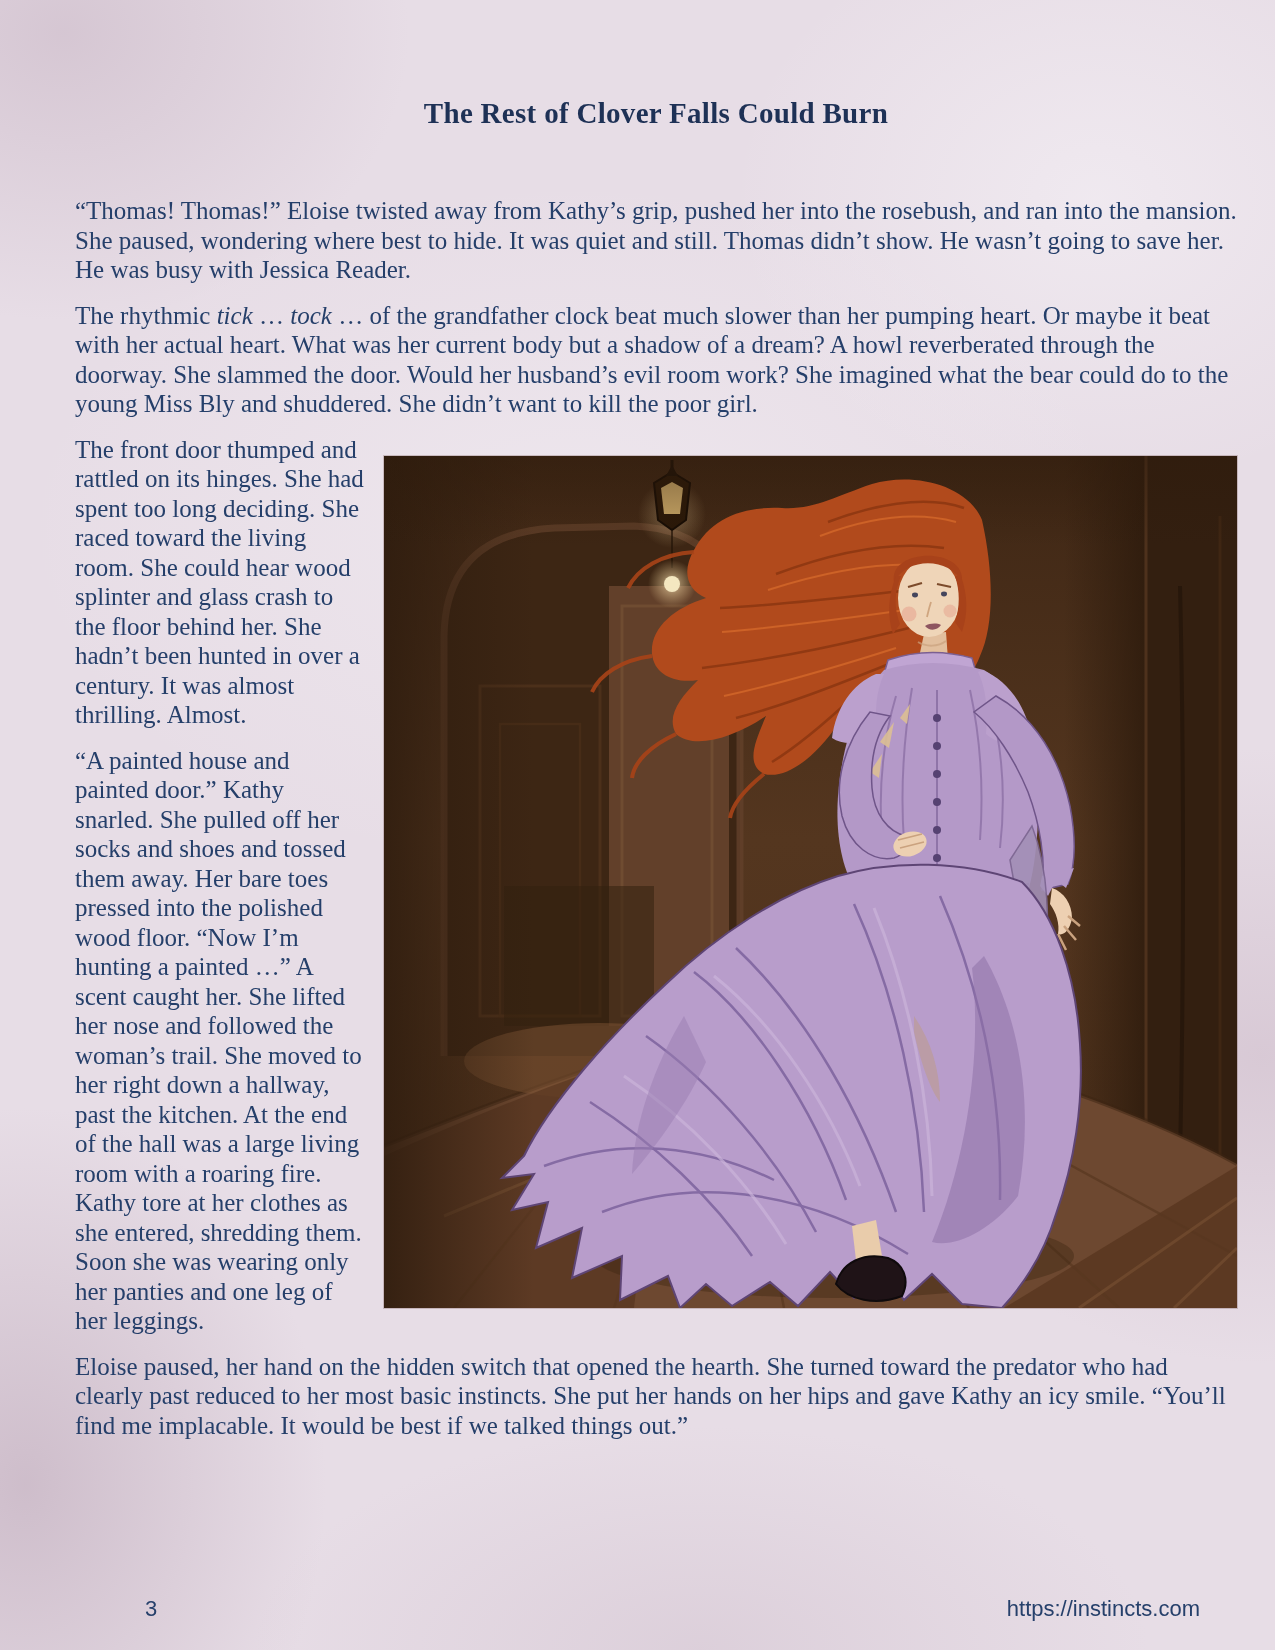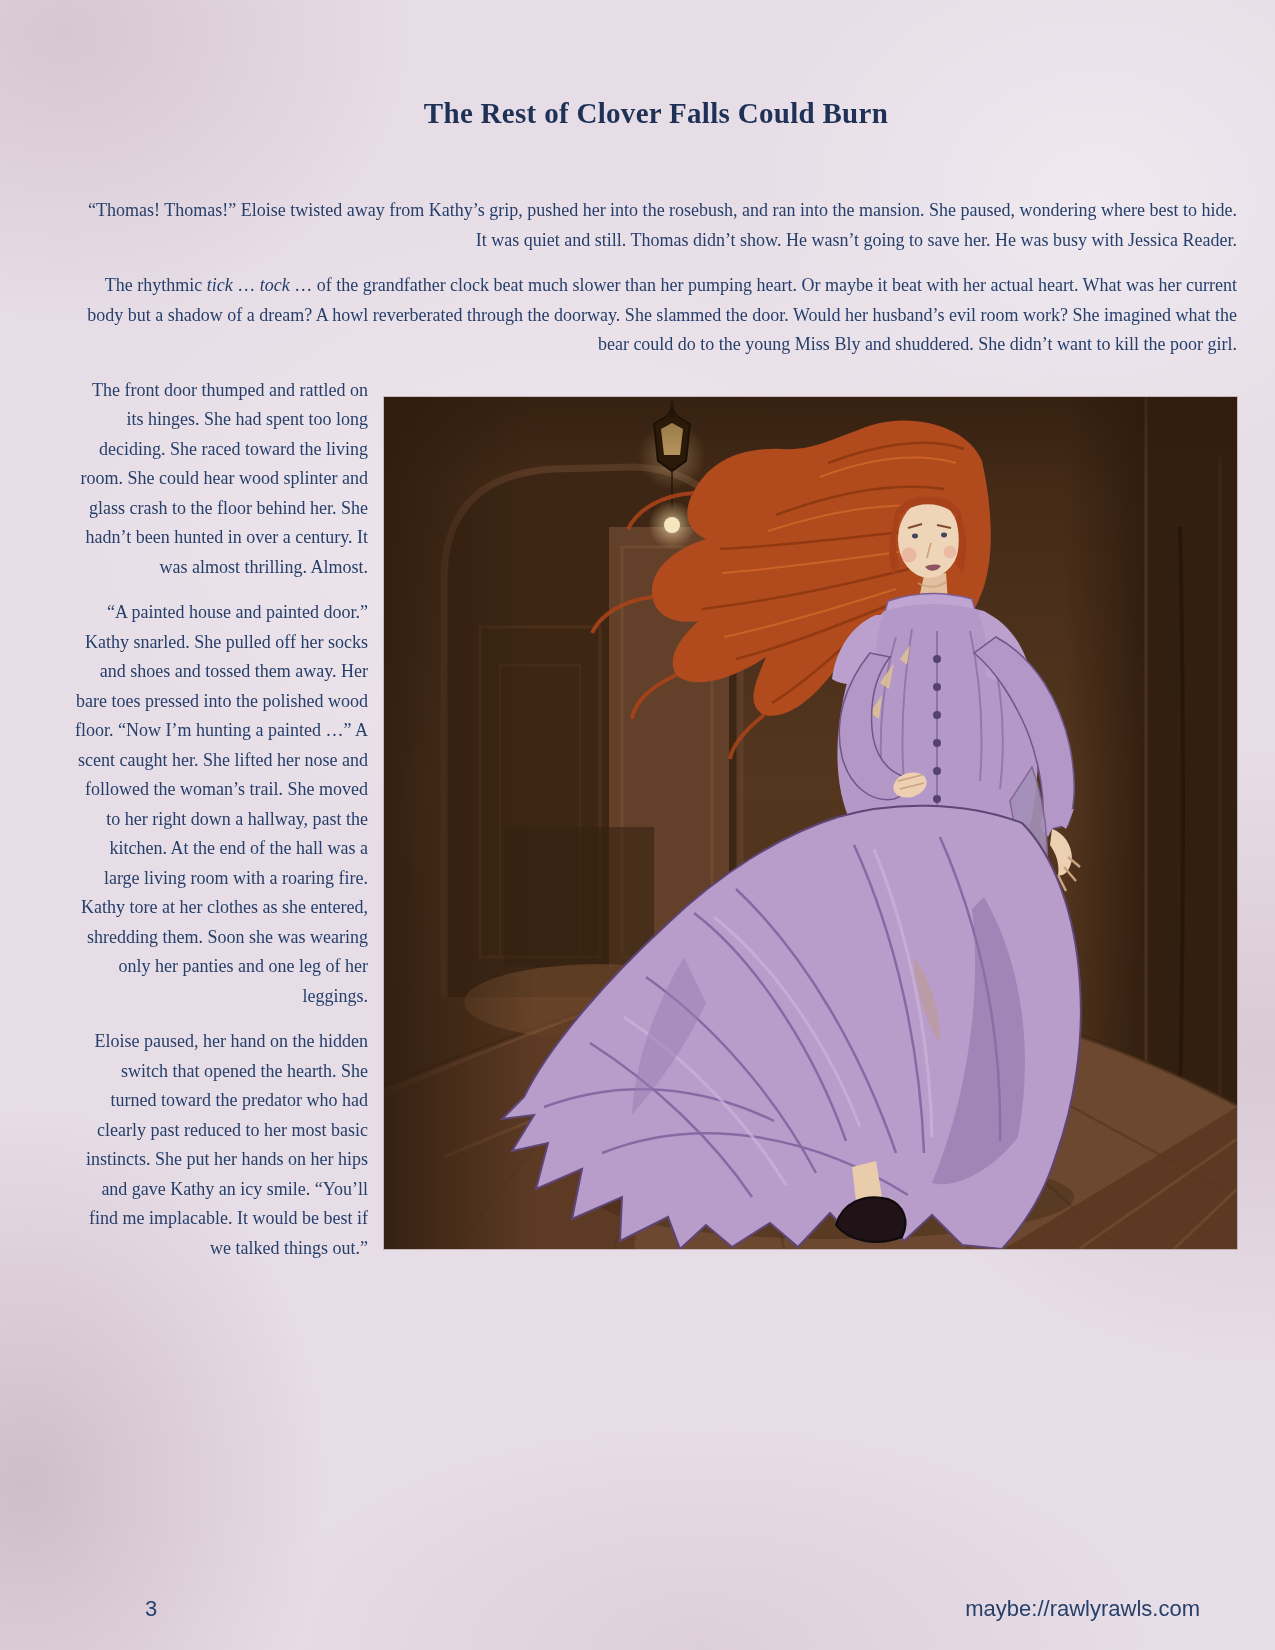--- a/index.html
+++ b/index.html
@@ -23,22 +23,22 @@
     position:absolute;left:0;top:0;right:0;
     padding:96px 38px 0 75px;
     box-sizing:border-box;
   }
   .title{
     font-size:29px;line-height:34px;font-weight:bold;
     text-align:center;color:#1e3156;letter-spacing:0.3px;
     margin:0 0 66px 0;
   }
   .para{
-    font-size:18px;line-height:29.5px;
-    margin:0 0 16px 0;text-align:right;
+    font-size:25px;line-height:29.5px;
+    margin:0 0 16px 0;text-align:left;
   }
   .para em{font-style:italic;}
   .illustration{
     float:right;
     width:853px;height:852px;
     margin:21px 0 26px 16px;
     box-shadow:0 0 0 1px rgba(98,62,58,0.25);
   }
   .illustration svg{display:block;width:853px;height:852px;}
   .footer{
@@ -250,15 +250,15 @@
       </svg>
     </div>
 
     <p class="para">The front door thumped and rattled on its hinges. She had spent too long deciding. She raced toward the living room. She could hear wood splinter and glass crash to the floor behind her. She hadn’t been hunted in over a century. It was almost thrilling. Almost.</p>
     <p class="para">“A painted house and painted door.” Kathy snarled. She pulled off her socks and shoes and tossed them away. Her bare toes pressed into the polished wood floor. “Now I’m hunting a painted …” A scent caught her. She lifted her nose and followed the woman’s trail. She moved to her right down a hallway, past the kitchen. At the end of the hall was a large living room with a roaring fire. Kathy tore at her clothes as she entered, shredding them. Soon she was wearing only her panties and one leg of her leggings.</p>
     <p class="para">Eloise paused, her hand on the hidden switch that opened the hearth. She turned toward the predator who had clearly past reduced to her most basic instincts. She put her hands on her hips and gave Kathy an icy smile. “You’ll find me implacable. It would be best if we talked things out.”</p>
   </div>
 
   <div class="footer">
     <span class="pagenum">3</span>
-    <span class="url">maybe://rawlyrawls.com</span>
+    <span class="url">https://instincts.com</span>
   </div>
 </div>
 
 </body></html>

